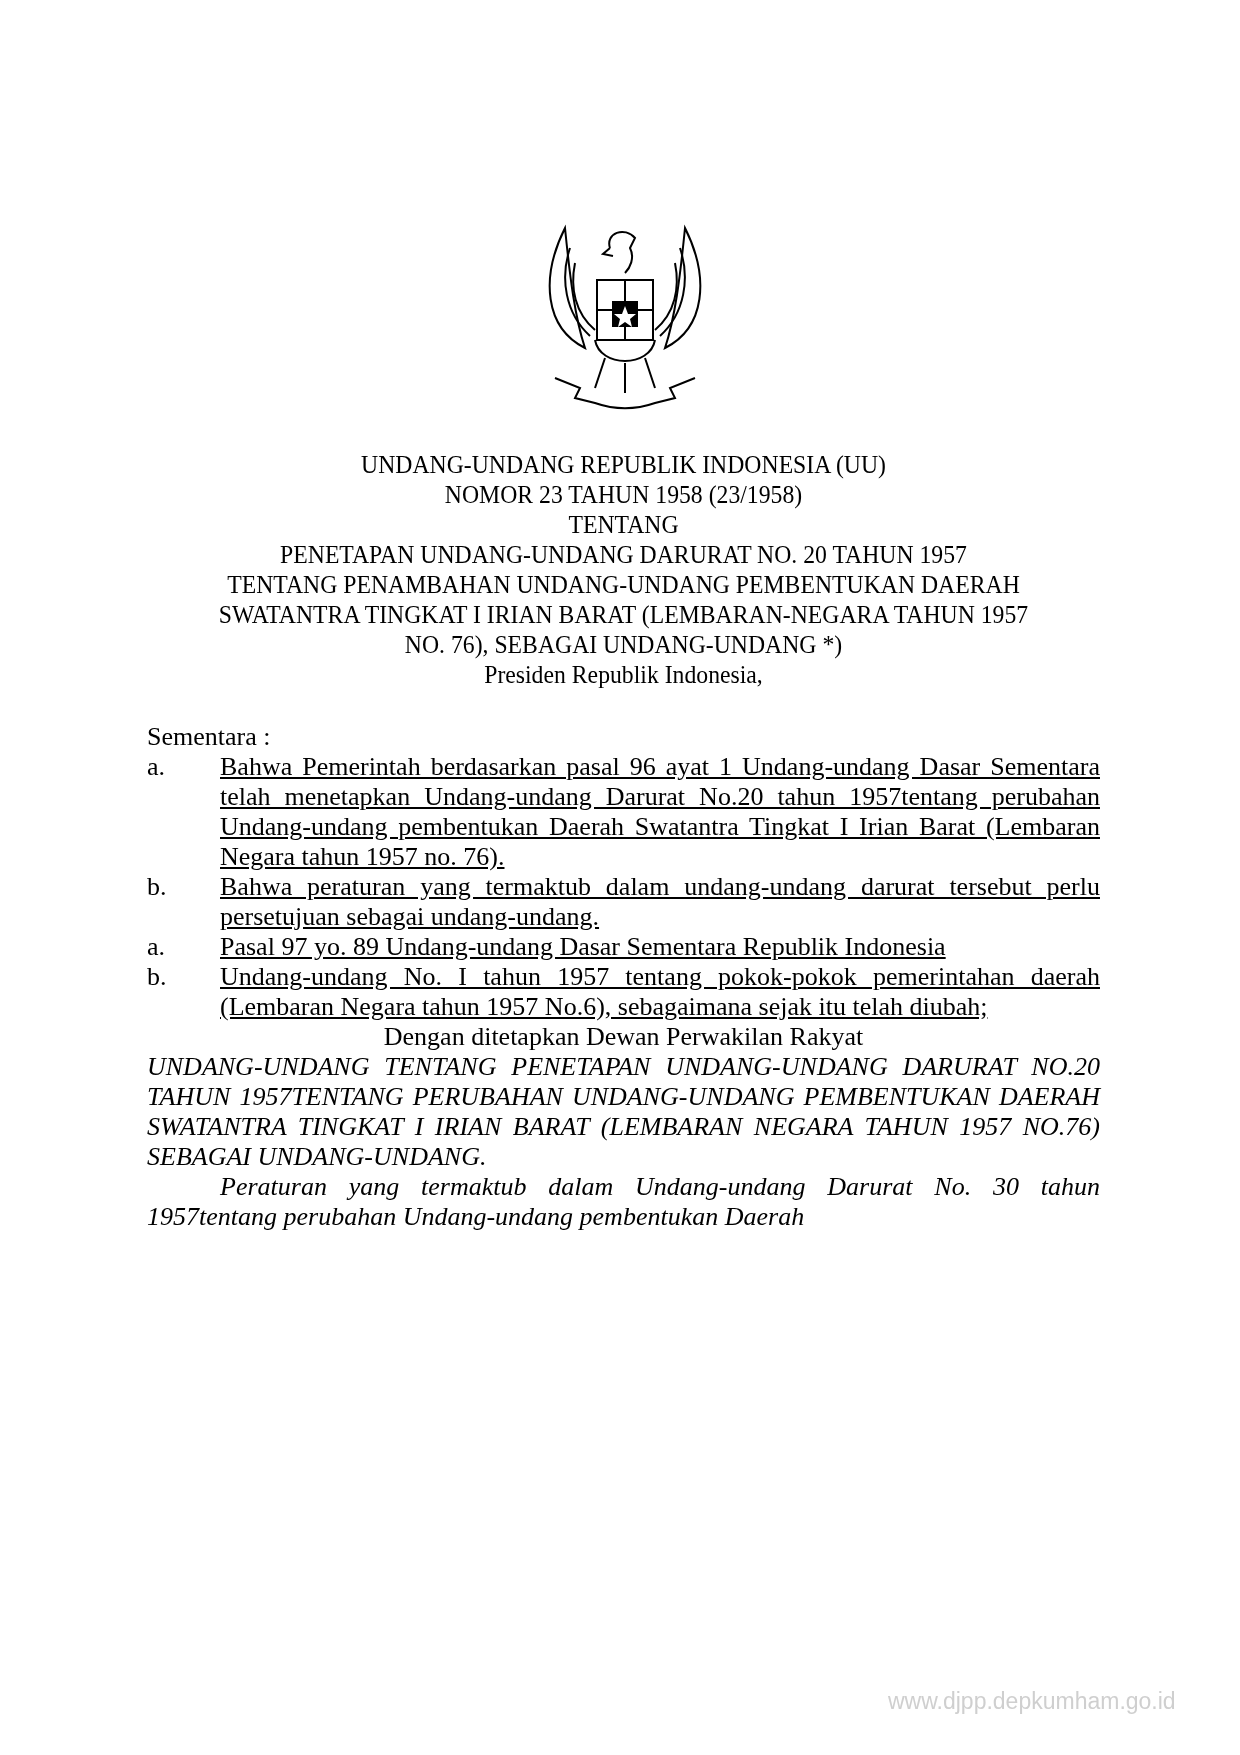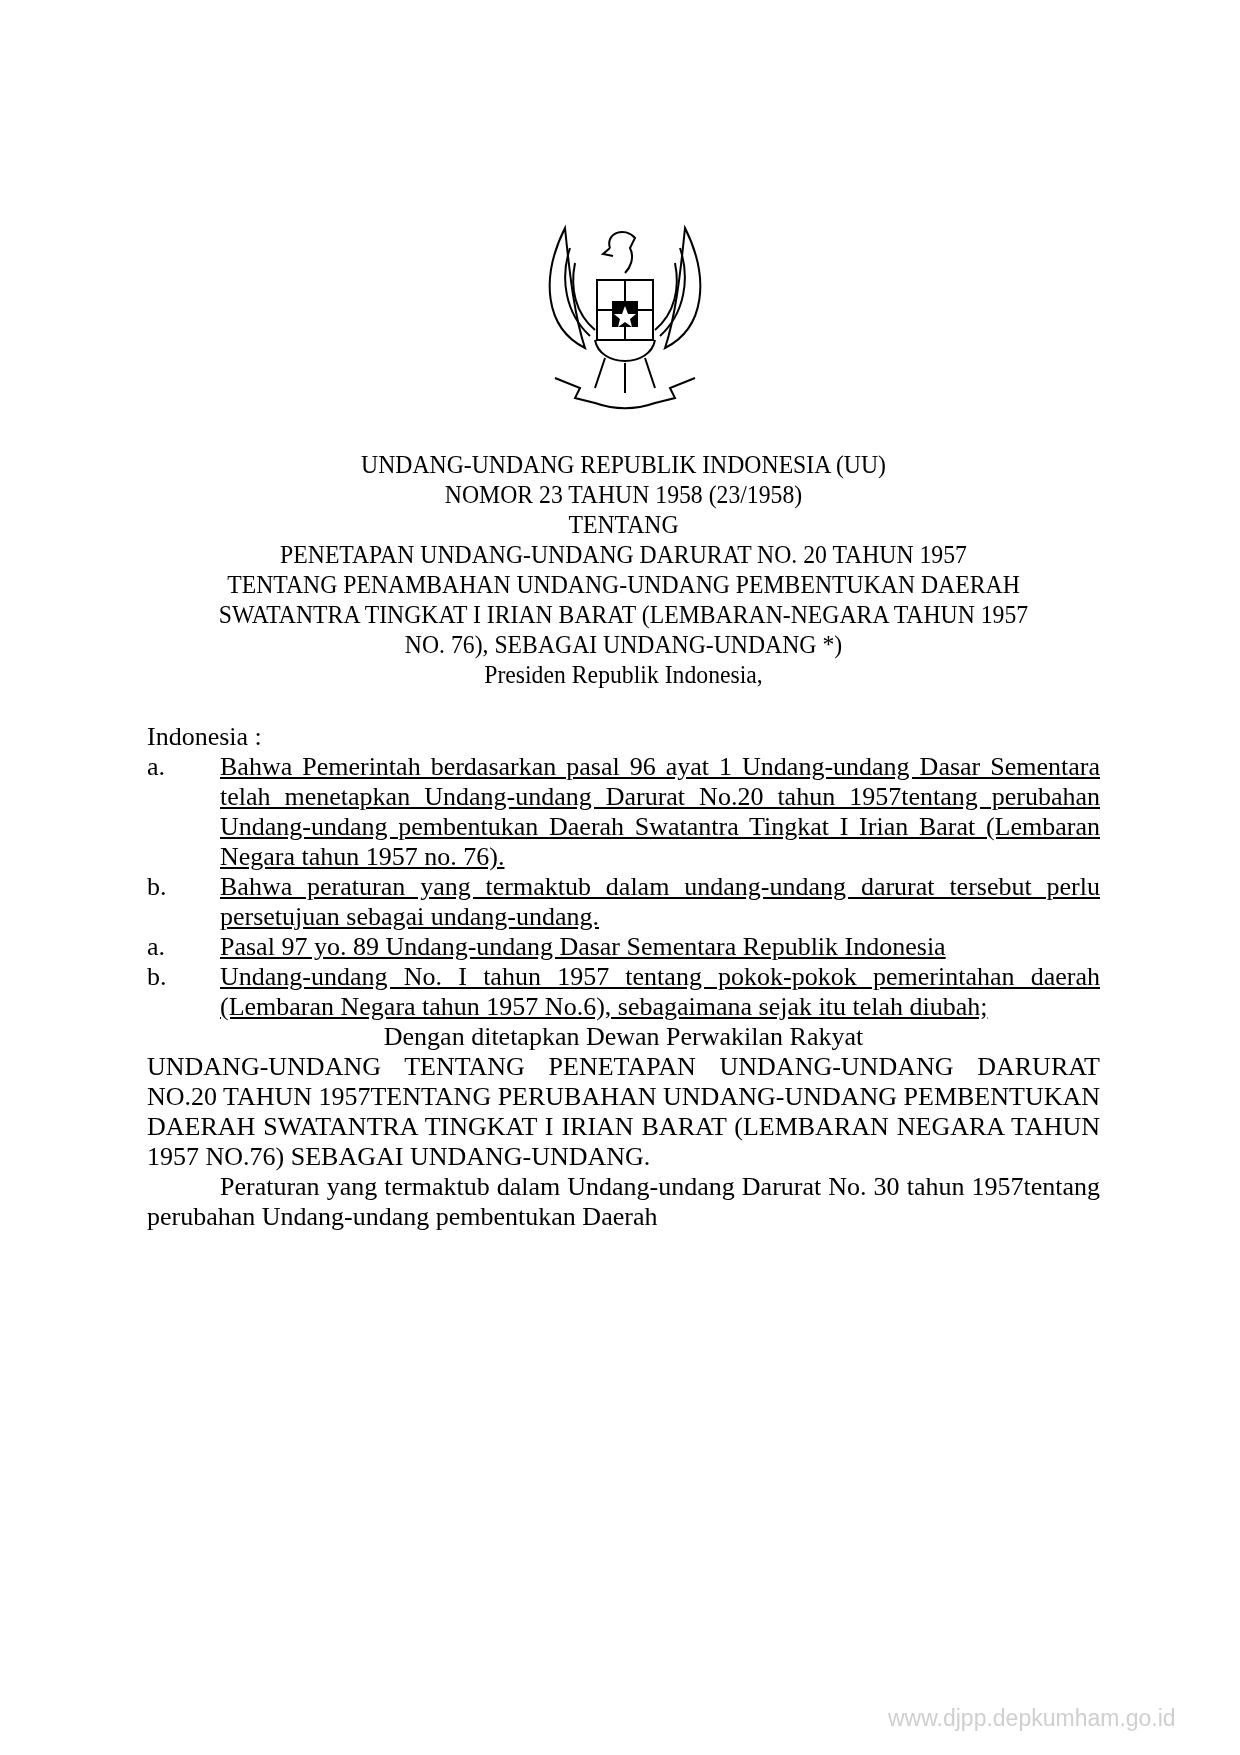--- a/index.html
+++ b/index.html
@@ -13,27 +13,27 @@
   .center {
     text-align: center; font-size: 25.5px; line-height: 30px;
     transform: scaleX(0.93); transform-origin: center top;
   }
   .title-block { position: absolute; top: 450px; left: 0; width: 953px; }
   .body { position: absolute; top: 722px; left: 0; width: 953px; font-size: 26px; line-height: 30px; }
   .label { display: block; }
   .item { display: flex; }
   .item .letter { width: 73px; flex: none; }
   .item .text { flex: 1; text-align: justify; text-decoration: underline; }
-  .justify { text-align: justify; }
+  .justify { text-align: justify; font-style: italic; }
   .cnt { text-align: center; }
   .indent { text-indent: 73px; }
   .watermark {
     position: absolute; left: 888px; top: 1688px;
     font-family: "Liberation Sans", "DejaVu Sans", sans-serif;
-    font-size: 23px; color: #cfcfcf; margin-top: 17px;
+    font-size: 23px; color: #cfcfcf;
   }
 </style>
 </head>
 <body>
 
 <svg class="emblem" viewBox="0 0 180 200">
   <g fill="none" stroke="#000" stroke-width="2">
 
     <path d="M30 10 C5 60, 10 110, 50 130 C40 100, 35 60, 30 10 Z"></path>
     <path d="M150 10 C175 60, 170 110, 130 130 C140 100, 145 60, 150 10 Z"></path>
@@ -64,21 +64,21 @@
     <div>NOMOR 23 TAHUN 1958 (23/1958)</div>
     <div>TENTANG</div>
     <div>PENETAPAN UNDANG-UNDANG DARURAT NO. 20 TAHUN 1957</div>
     <div>TENTANG PENAMBAHAN UNDANG-UNDANG PEMBENTUKAN DAERAH</div>
     <div>SWATANTRA TINGKAT I IRIAN BARAT (LEMBARAN-NEGARA TAHUN 1957</div>
     <div>NO. 76), SEBAGAI UNDANG-UNDANG *)</div>
     <div>Presiden Republik Indonesia,</div>
   </div>
 
   <div class="body">
-    <span class="label">Indonesia :</span>
+    <span class="label">Sementara :</span>
     <div class="item">
       <span class="letter">a.</span>
       <span class="text">Bahwa Pemerintah berdasarkan pasal 96 ayat 1 Undang-undang Dasar Sementara telah menetapkan Undang-undang Darurat No.20 tahun 1957tentang perubahan Undang-undang pembentukan Daerah Swatantra Tingkat I Irian Barat (Lembaran Negara tahun 1957 no. 76).</span>
     </div>
     <div class="item">
       <span class="letter">b.</span>
       <span class="text">Bahwa peraturan yang termaktub dalam undang-undang darurat tersebut perlu persetujuan sebagai undang-undang.</span>
     </div>
 
     <div class="item">

